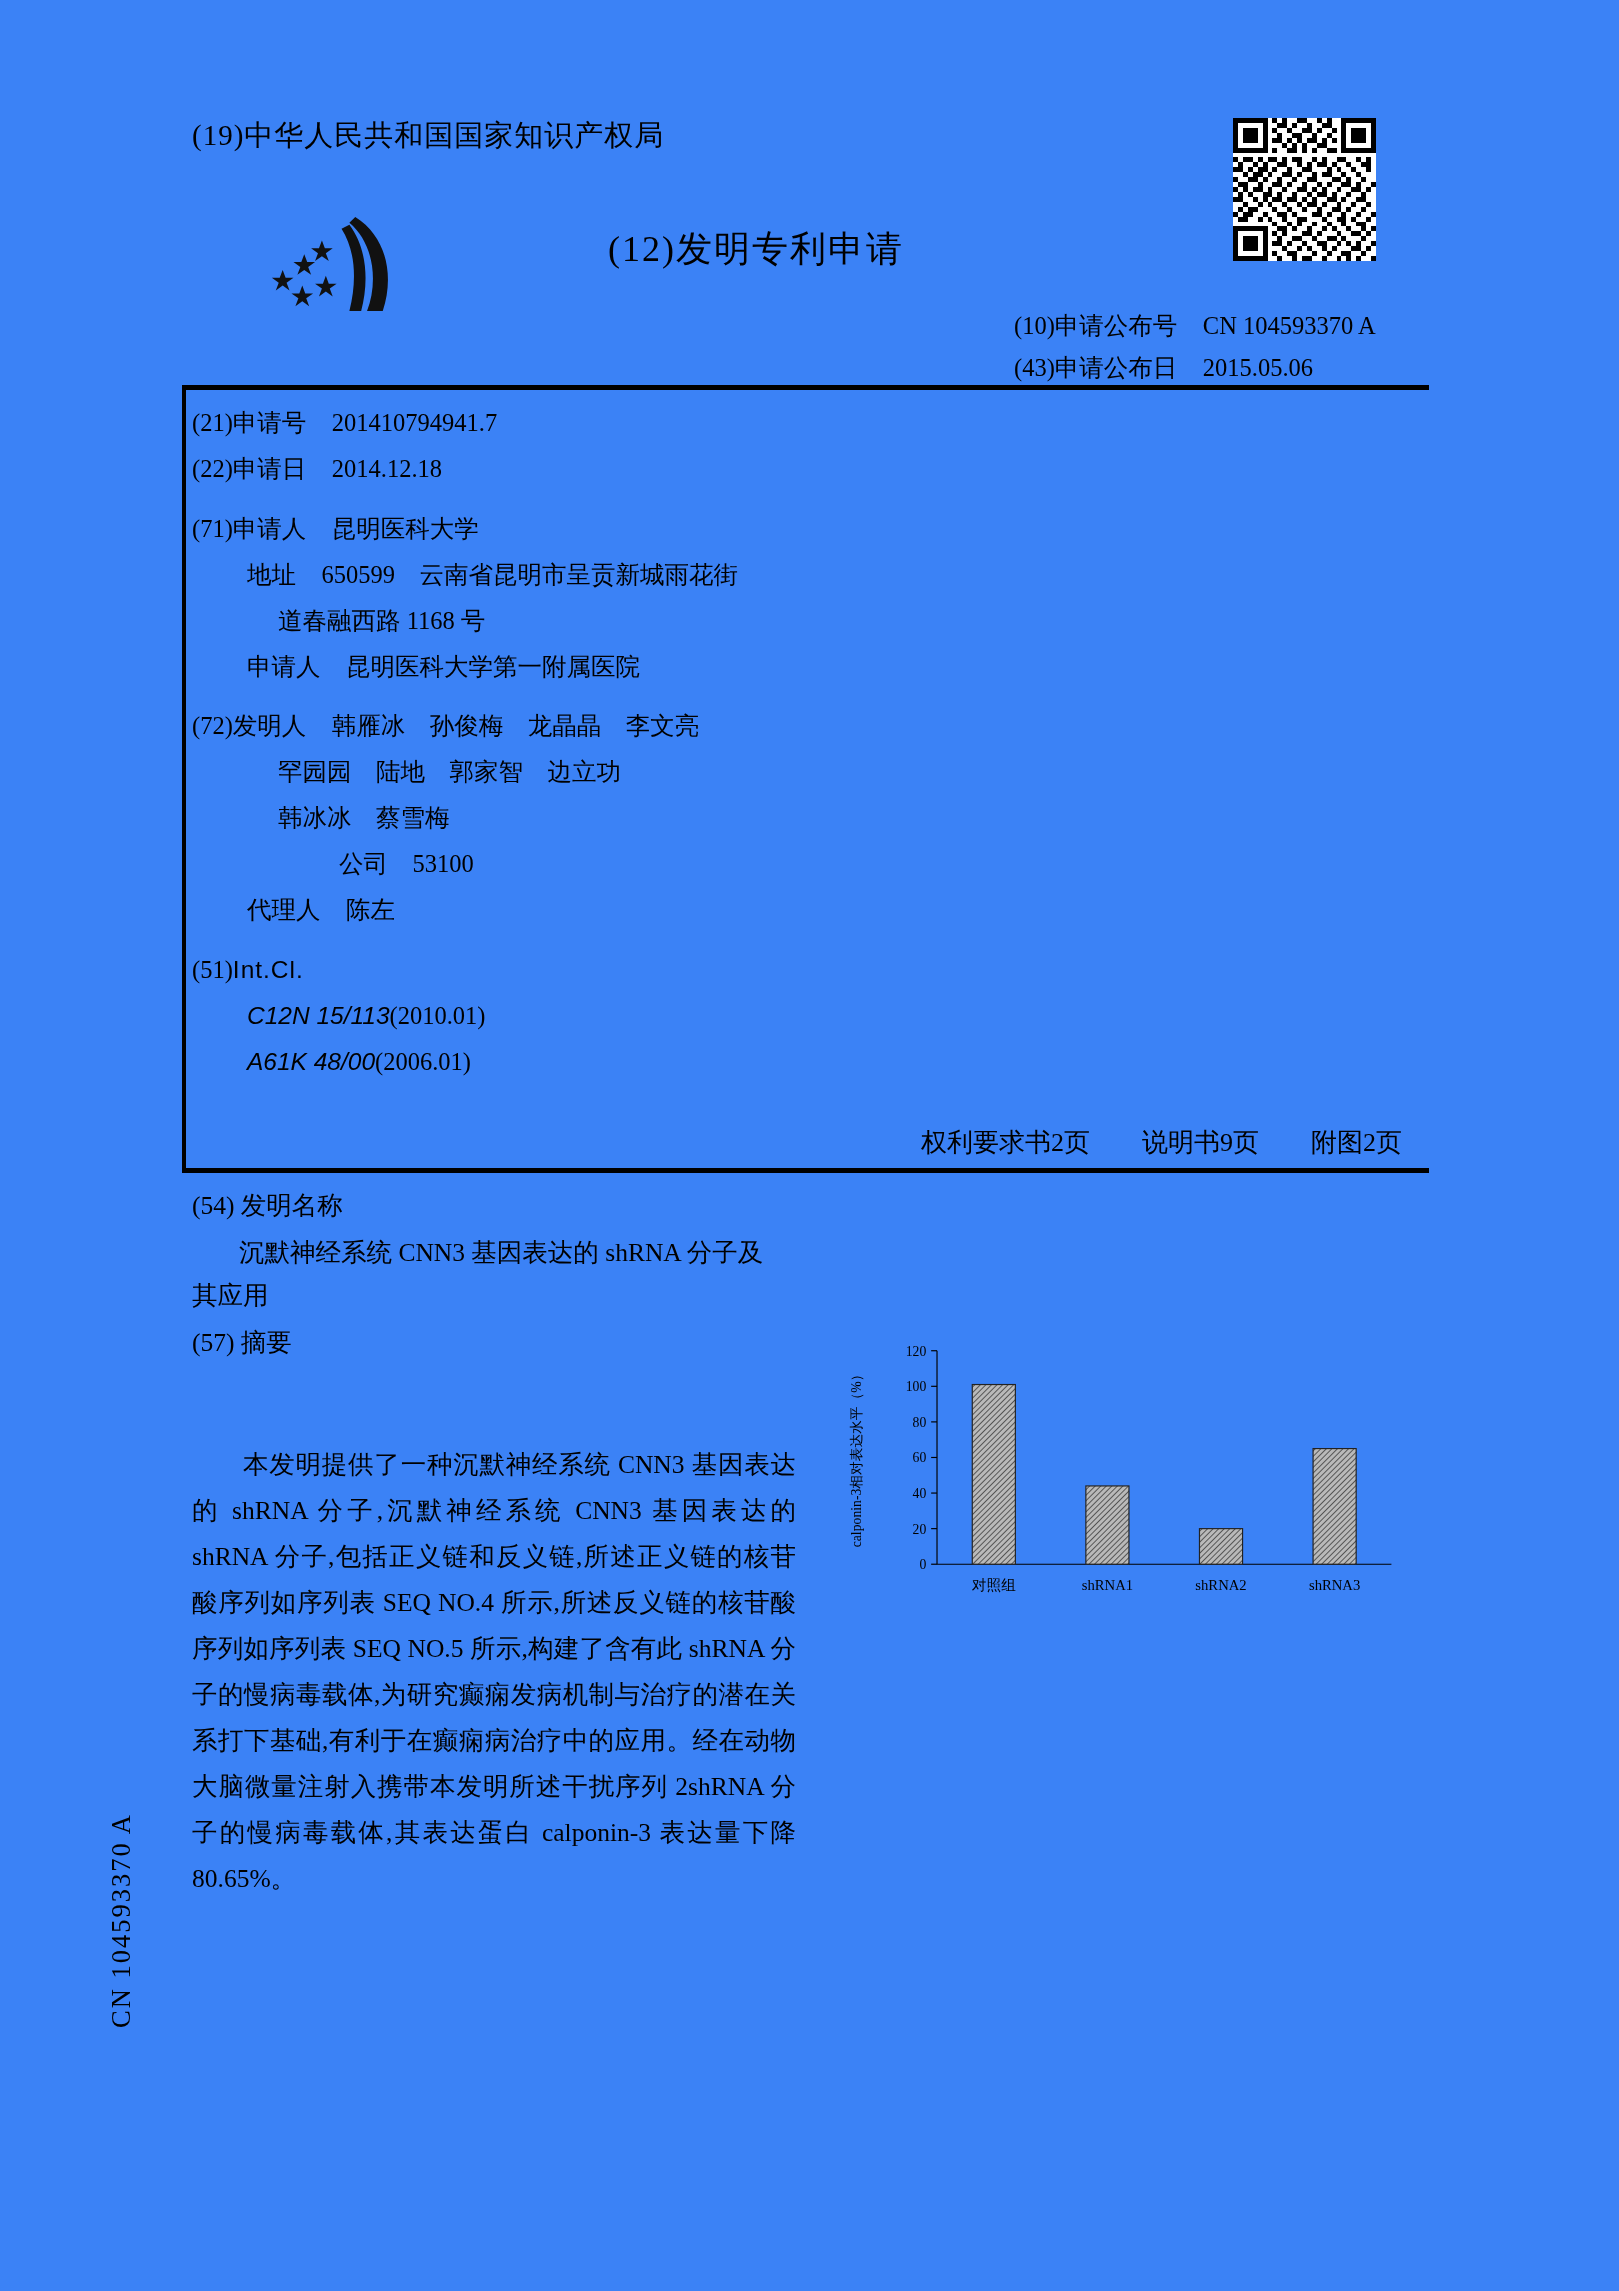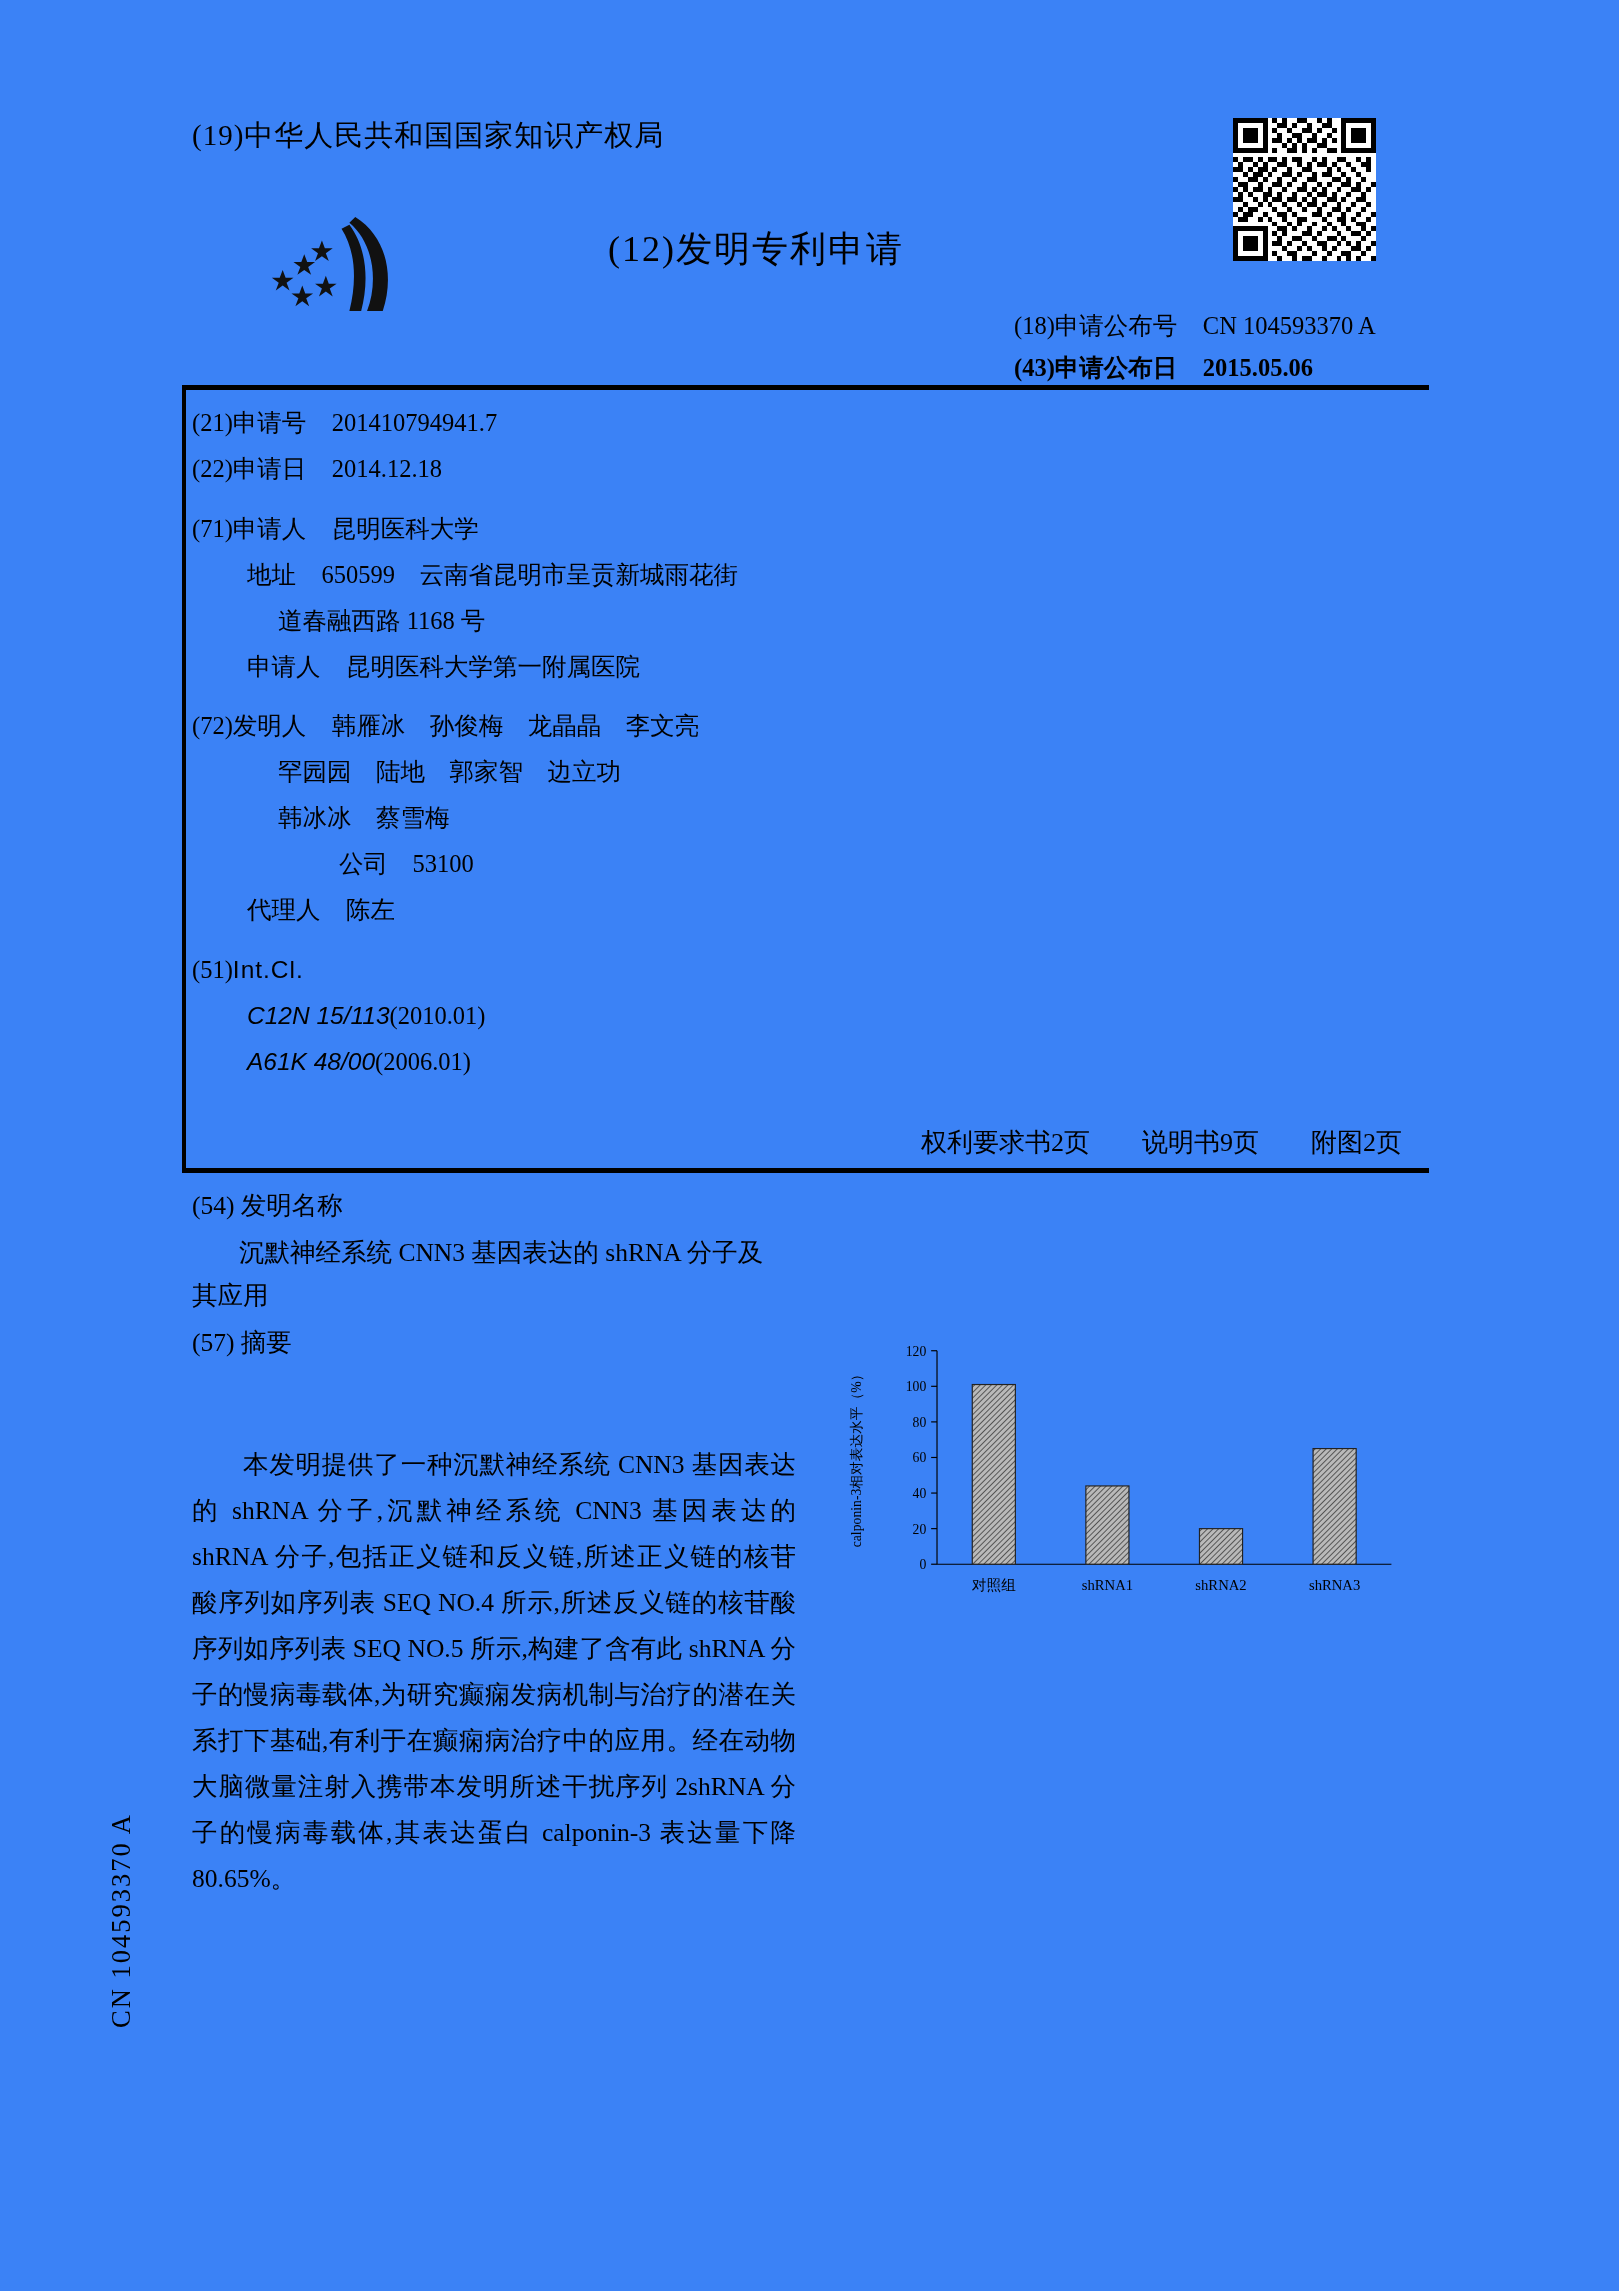--- a/index.html
+++ b/index.html
@@ -67,21 +67,20 @@
     top: 309px;
     font-size: 24.5px;
     white-space: nowrap;
   }
   .pub-date {
     position: absolute;
     left: 1014px;
     top: 351px;
     font-size: 24.5px;
     white-space: nowrap;
-    font-weight: bold;
   }
 
   .rule {
     position: absolute;
     background: #000;
   }
   .rule-top-thick { left: 182px; top: 385px; width: 1247px; height: 4.9px; }
   .rule-mid-thick { left: 182px; top: 1168px; width: 1247px; height: 4.9px; }
   .rule-left-vert { left: 182px; top: 385px; width: 3.9px; height: 788px; }
 
@@ -435,21 +434,21 @@
           <rect x="18" y="28" width="1" height="1"></rect>
           <rect x="21" y="28" width="1" height="1"></rect>
           <rect x="23" y="28" width="1" height="1"></rect>
           <rect x="25" y="28" width="1" height="1"></rect>
           <rect x="28" y="28" width="1" height="1"></rect>
       </g>
     </svg>
   </div>
 
   <div class="pub-no">
-    <span>(18)</span><span>申请公布号</span><span class="sp2"></span><span>CN 104593370 A</span>
+    <span>(10)</span><span>申请公布号</span><span class="sp2"></span><span>CN 104593370 A</span>
   </div>
   <div class="pub-date">
     <span>(43)</span><span>申请公布日</span><span class="sp2"></span><span>2015.05.06</span>
   </div>
 
   <div class="rule rule-top-thick"></div>
   <div class="rule rule-mid-thick"></div>
   <div class="rule rule-left-vert"></div>
 
   <div class="biblio">

